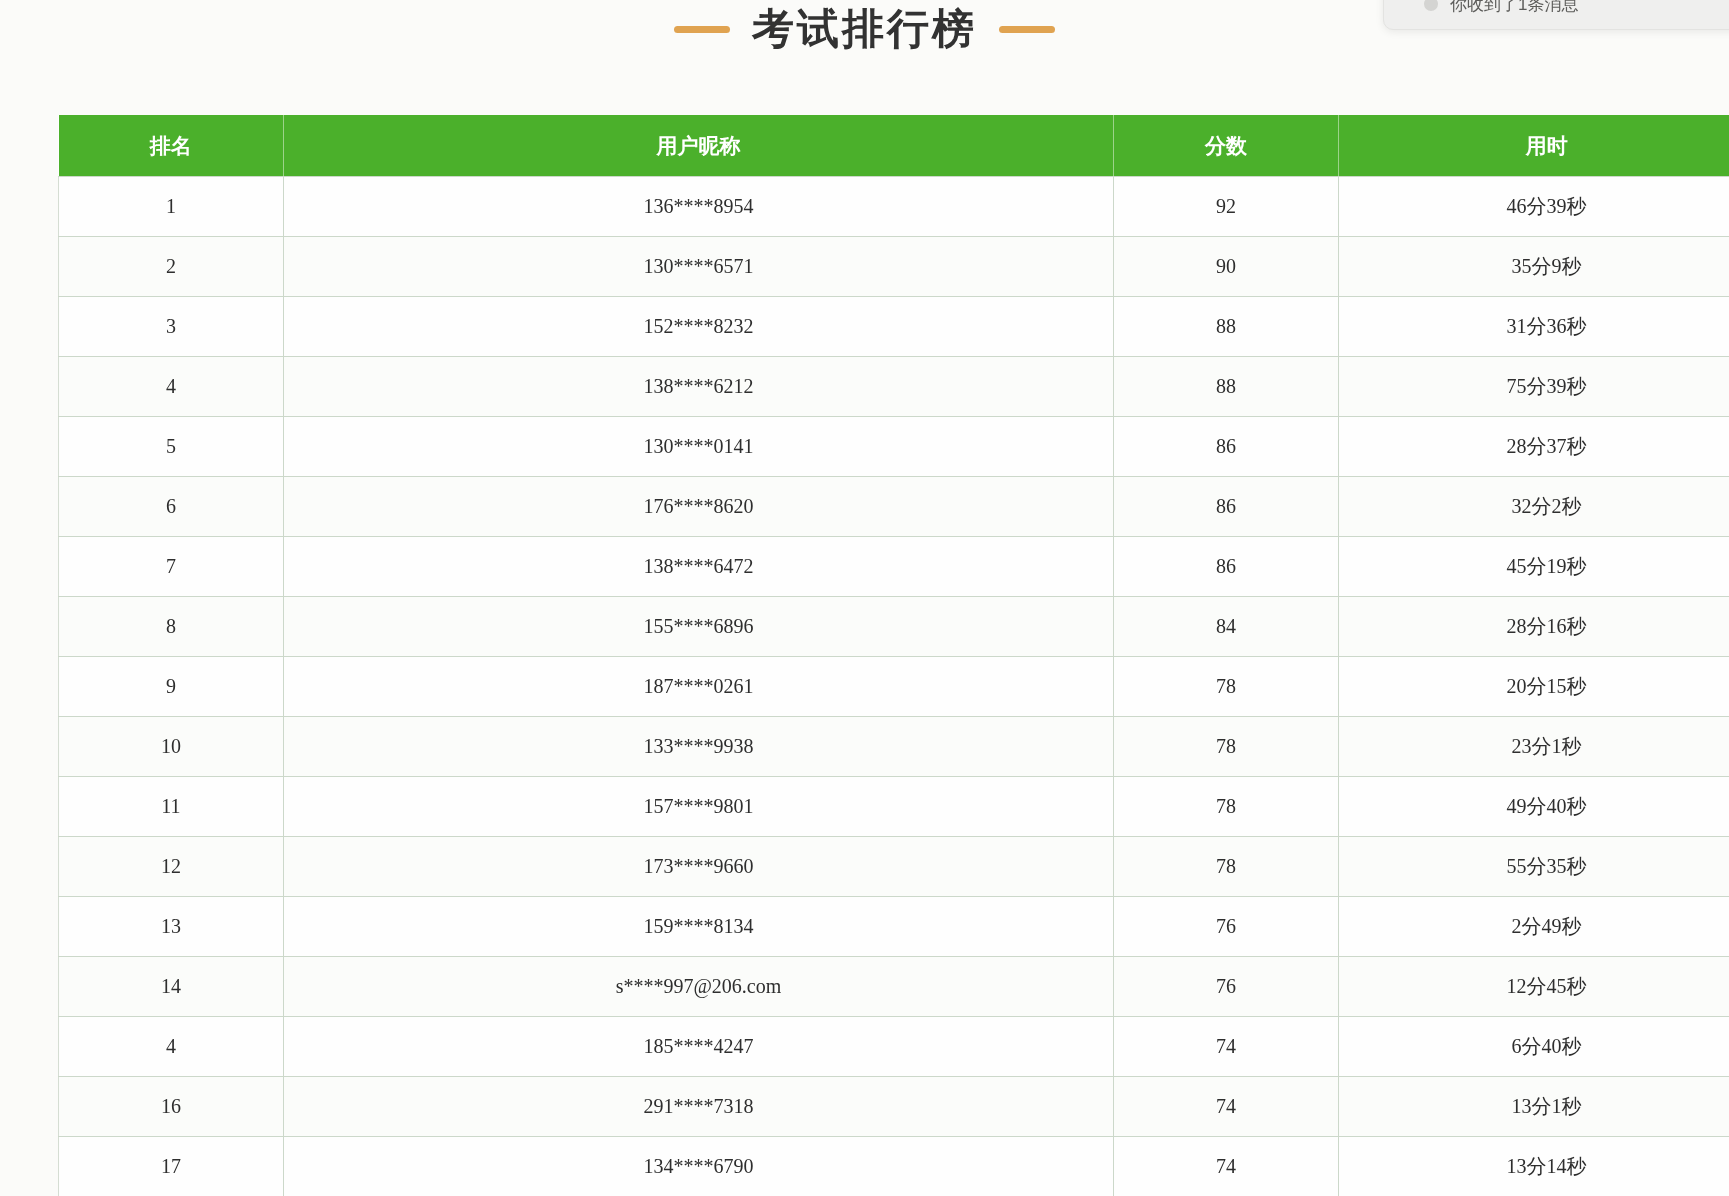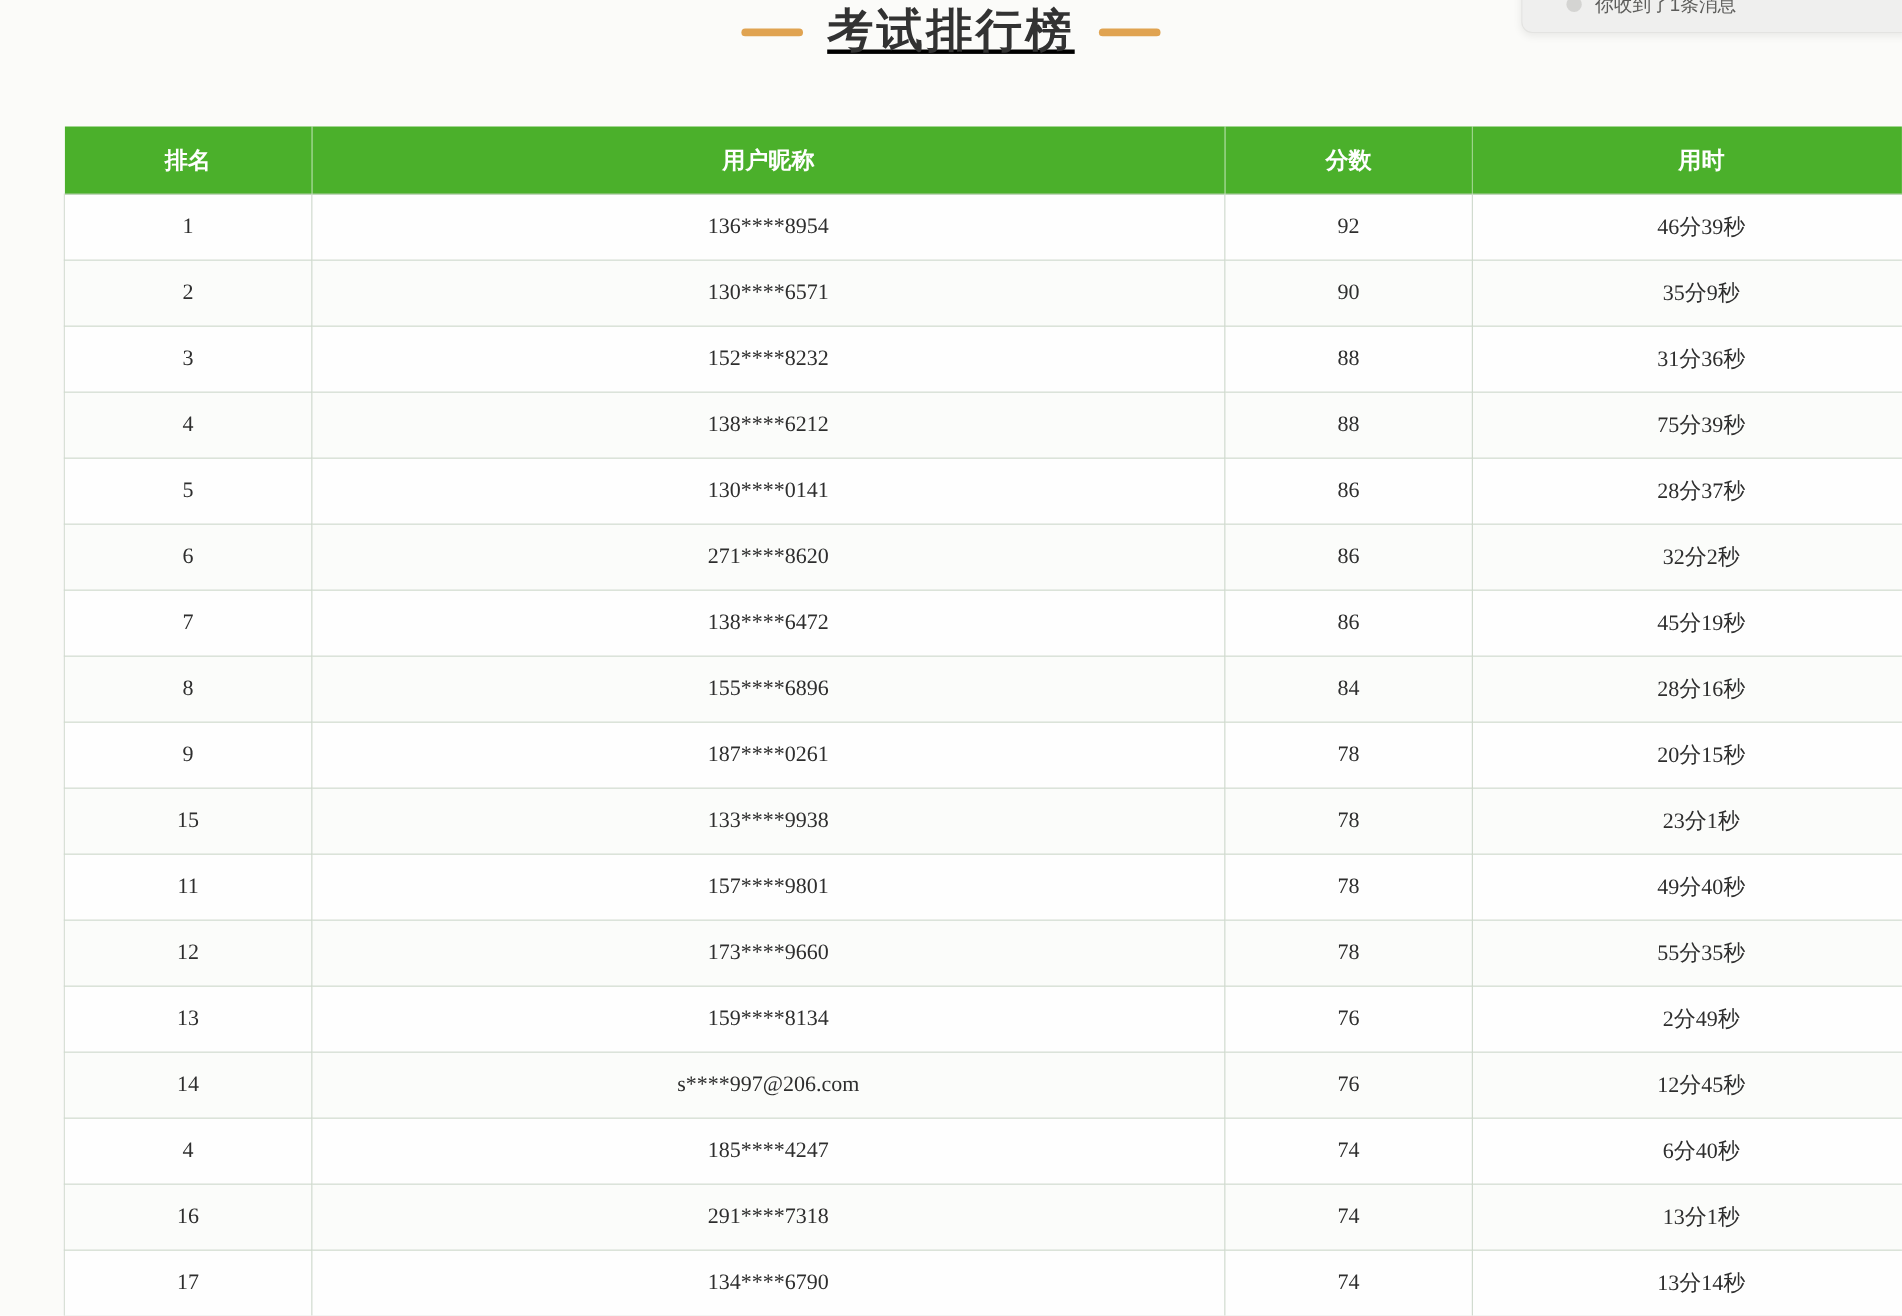--- a/index.html
+++ b/index.html
@@ -16,21 +16,20 @@
   
   .title-wrap {
     position: absolute;
     top: 6px;
     left: 0;
     width: 1729px;
     display: flex;
     justify-content: center;
     align-items: center;
     gap: 22px;
-    text-decoration: underline;
   }
   .title-dash {
     width: 56px;
     height: 7px;
     border-radius: 4px;
     background: #e0a351;
   }
   .page-title {
     font-size: 42px;
     font-weight: bold;
@@ -165,21 +164,21 @@
         <td>75分39秒</td>
       </tr>
       <tr>
         <td>5</td>
         <td>130****0141</td>
         <td>86</td>
         <td>28分37秒</td>
       </tr>
       <tr>
         <td>6</td>
-        <td>271****8620</td>
+        <td>176****8620</td>
         <td>86</td>
         <td>32分2秒</td>
       </tr>
       <tr>
         <td>7</td>
         <td>138****6472</td>
         <td>86</td>
         <td>45分19秒</td>
       </tr>
       <tr>
@@ -188,21 +187,21 @@
         <td>84</td>
         <td>28分16秒</td>
       </tr>
       <tr>
         <td>9</td>
         <td>187****0261</td>
         <td>78</td>
         <td>20分15秒</td>
       </tr>
       <tr>
-        <td>15</td>
+        <td>10</td>
         <td>133****9938</td>
         <td>78</td>
         <td>23分1秒</td>
       </tr>
       <tr>
         <td>11</td>
         <td>157****9801</td>
         <td>78</td>
         <td>49分40秒</td>
       </tr>

